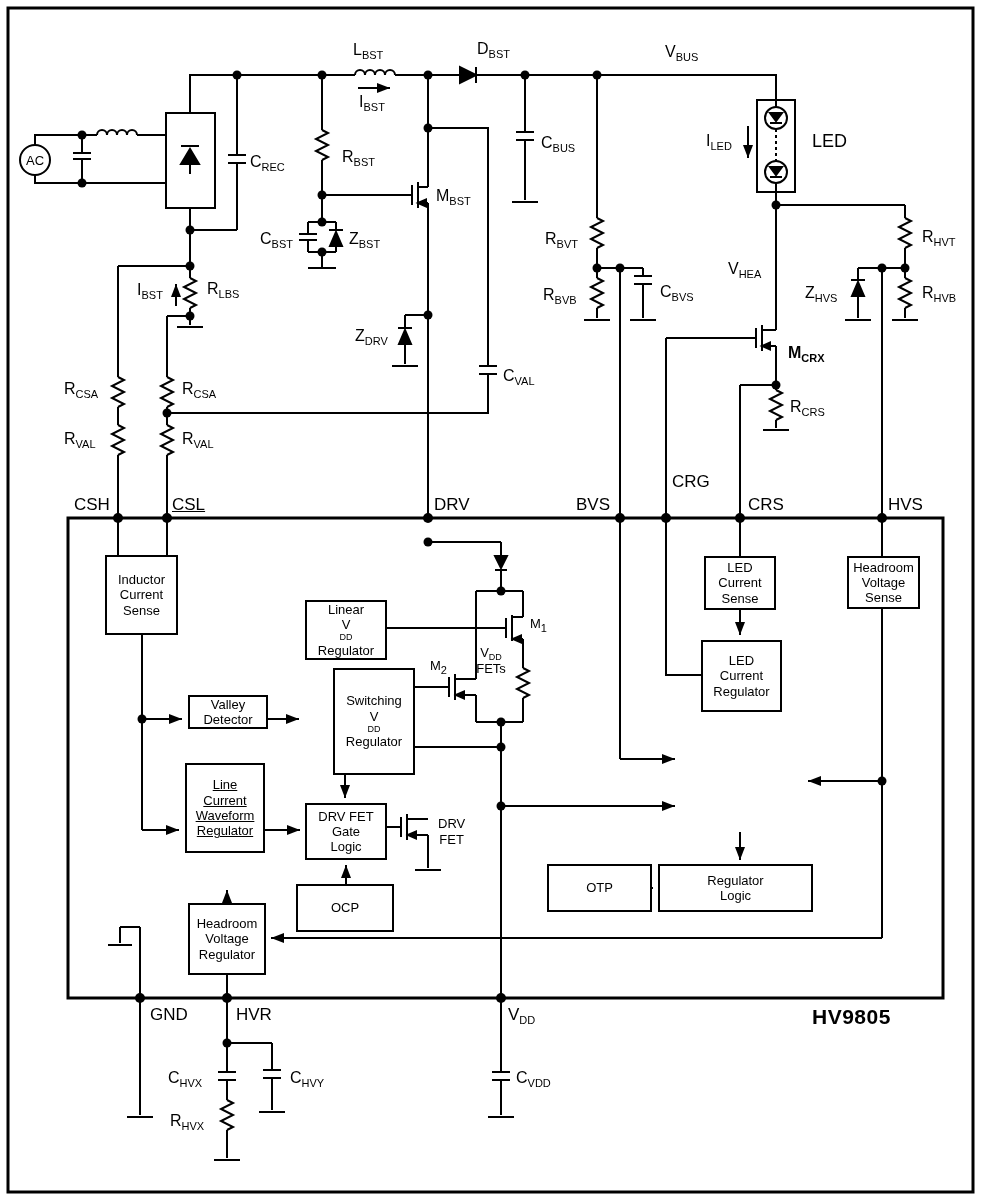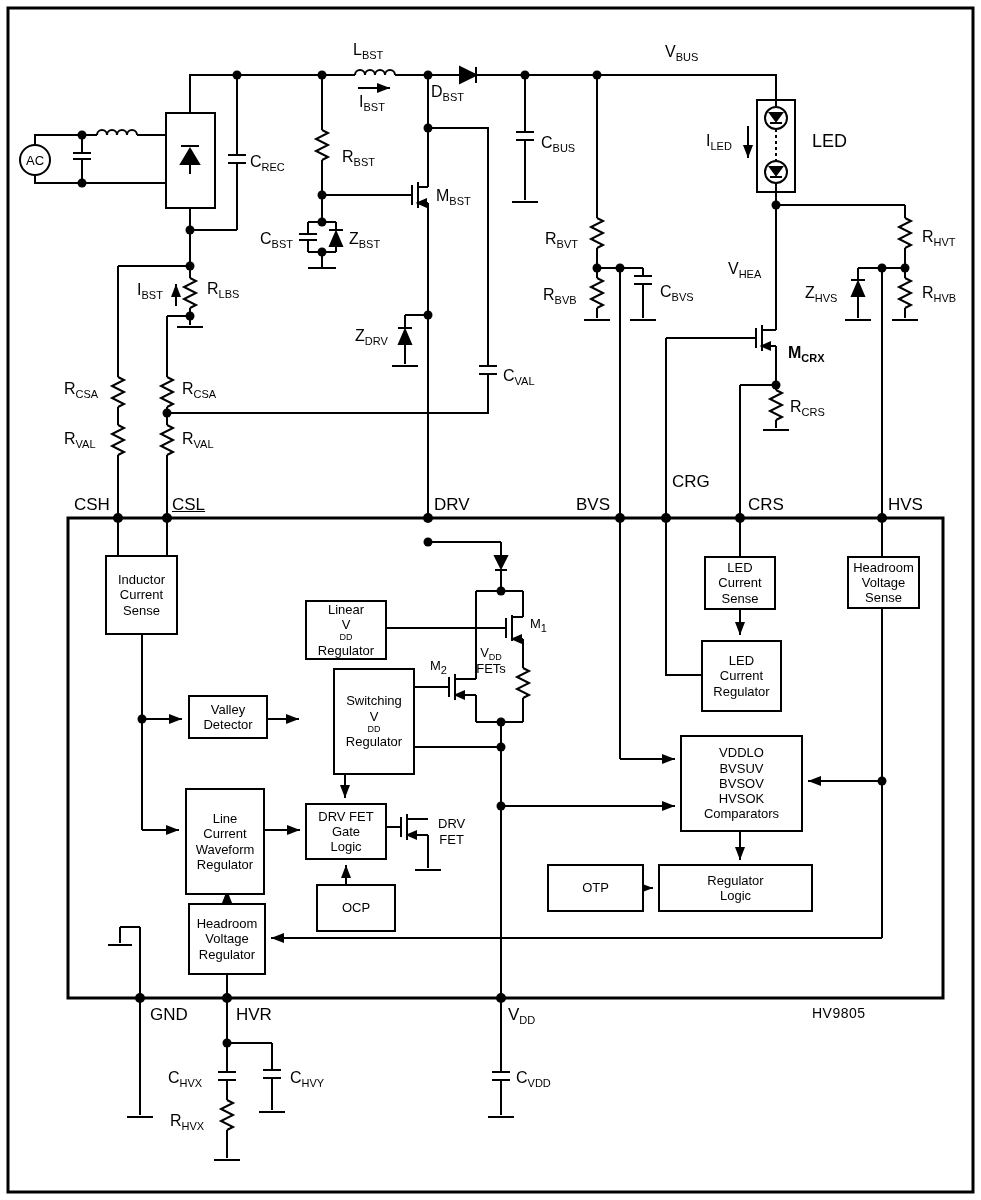--- a/index.html
+++ b/index.html
@@ -11,21 +11,21 @@
   .pin{position:absolute;font-size:17px;white-space:nowrap;line-height:1;}
   .pin .sub{font-size:11px;vertical-align:-4px;}
   .blk{position:absolute;border:2px solid #000;background:#fff;display:flex;
        flex-direction:column;align-items:center;justify-content:center;
        font-size:13px;line-height:1.18;text-align:center;box-sizing:border-box;}
   .blk span{display:block;}
   .blk .inl{display:inline;}
   .sub2{font-size:9px;vertical-align:-3px;display:inline;}
   .small{font-size:13px;}
   .big{font-size:18px;}
-  .chip{position:absolute;font-size:14px;font-weight:normal;letter-spacing:.5px;}
+  .chip{position:absolute;font-size:21px;font-weight:bold;letter-spacing:.5px;}
 </style>
 </head>
 <body>
 
 <div class="stage">
 
 <svg width="981" height="1200" viewBox="0 0 981 1200">
   <defs>
     <marker id="ah" viewBox="0 0 13 10" refX="13" refY="5" markerWidth="13" markerHeight="10" markerUnits="userSpaceOnUse" orient="auto">
       <polygon points="0,0 13,5 0,10" fill="#000"></polygon>
@@ -233,43 +233,43 @@
     <circle cx="882" cy="781" r="4.5"></circle>
     <circle cx="227" cy="1043" r="4.5"></circle>
   </g>
 </svg>
 
 <div class="blk" style="left:105px;top:555px;width:73px;height:80px;">
   <span>Inductor</span>
   <span>Current</span>
   <span>Sense</span>
 </div>
-<div class="blk" style="left:188px;top:695px;width:80px;height:44px;">
+<div class="blk" style="left:188px;top:695px;width:80px;height:34px;">
   <span>Valley</span>
   <span>Detector</span>
 </div>
 <div class="blk" style="left:305px;top:600px;width:82px;height:60px;">
   <span>Linear</span>
   <span><span class="inl">V</span><span class="sub2">DD</span></span>
   <span>Regulator</span>
 </div>
 <div class="blk" style="left:305px;top:668px;width:82px;height:107px;margin-left:28px;">
   <span>Switching</span>
   <span><span class="inl">V</span><span class="sub2">DD</span></span>
   <span>Regulator</span>
 </div>
 <div class="blk" style="left:305px;top:803px;width:82px;height:57px;">
   <span>DRV FET</span>
   <span>Gate</span>
   <span>Logic</span>
 </div>
-<div class="blk" style="left:316px;top:884px;width:80px;height:48px;">
+<div class="blk" style="left:296px;top:884px;width:98px;height:48px;">
   <span>OCP</span>
 </div>
-<div class="blk" style="left:185px;top:788px;width:80px;height:107px;">
+<div class="blk" style="left:185px;top:763px;width:80px;height:90px;text-decoration:underline;">
   <span>Line</span>
   <span>Current</span>
   <span>Waveform</span>
   <span>Regulator</span>
 </div>
 <div class="blk" style="left:188px;top:903px;width:78px;height:72px;">
   <span>Headroom</span>
   <span>Voltage</span>
   <span>Regulator</span>
 </div>
@@ -281,28 +281,21 @@
 <div class="blk" style="left:701px;top:640px;width:81px;height:72px;">
   <span>LED</span>
   <span>Current</span>
   <span>Regulator</span>
 </div>
 <div class="blk" style="left:847px;top:556px;width:73px;height:53px;">
   <span>Headroom</span>
   <span>Voltage</span>
   <span>Sense</span>
 </div>
-<div class="blk" style="left:680px;top:735px;width:123px;height:97px;">
-  <span>VDDLO</span>
-  <span>BVSUV</span>
-  <span>BVSOV</span>
-  <span>HVSOK</span>
-  <span>Comparators</span>
-</div>
-<div class="blk" style="left:547px;top:864px;width:97px;height:48px;">
+<div class="blk" style="left:547px;top:864px;width:105px;height:48px;">
   <span>OTP</span>
 </div>
 <div class="blk" style="left:658px;top:864px;width:155px;height:48px;">
   <span>Regulator</span>
   <span>Logic</span>
 </div>
 
 <div class="pin" style="left:74px;top:496px;"><span>CSH</span></div>
 <div class="pin" style="left:172px;top:496px;text-decoration:underline;"><span>CSL</span></div>
 <div class="pin" style="left:434px;top:496px;"><span>DRV</span></div>
@@ -310,21 +303,21 @@
 <div class="pin" style="left:672px;top:473px;"><span>CRG</span></div>
 <div class="pin" style="left:748px;top:496px;"><span>CRS</span></div>
 <div class="pin" style="left:888px;top:496px;"><span>HVS</span></div>
 <div class="pin" style="left:150px;top:1006px;"><span>GND</span></div>
 <div class="pin" style="left:236px;top:1006px;"><span>HVR</span></div>
 <div class="pin" style="left:508px;top:1006px;"><span>V</span><span class="sub">DD</span></div>
 
 <div class="lbl small" style="left:23px;top:154px;width:24px;text-align:center;"><span>AC</span></div>
 <div class="lbl" style="left:353px;top:42px;"><span>L</span><span class="sub">BST</span></div>
 <div class="lbl" style="left:359px;top:94px;"><span>I</span><span class="sub">BST</span></div>
-<div class="lbl" style="left:431px;top:41px;margin-top:43px;"><span>D</span><span class="sub">BST</span></div>
+<div class="lbl" style="left:477px;top:41px;"><span>D</span><span class="sub">BST</span></div>
 <div class="lbl" style="left:665px;top:44px;"><span>V</span><span class="sub">BUS</span></div>
 <div class="lbl" style="left:250px;top:154px;"><span>C</span><span class="sub">REC</span></div>
 <div class="lbl" style="left:342px;top:149px;"><span>R</span><span class="sub">BST</span></div>
 <div class="lbl" style="left:260px;top:231px;"><span>C</span><span class="sub">BST</span></div>
 <div class="lbl" style="left:349px;top:231px;"><span>Z</span><span class="sub">BST</span></div>
 <div class="lbl" style="left:436px;top:188px;"><span>M</span><span class="sub">BST</span></div>
 <div class="lbl" style="left:541px;top:135px;"><span>C</span><span class="sub">BUS</span></div>
 <div class="lbl" style="left:355px;top:328px;"><span>Z</span><span class="sub">DRV</span></div>
 <div class="lbl" style="left:503px;top:368px;"><span>C</span><span class="sub">VAL</span></div>
 <div class="lbl" style="left:137px;top:282px;"><span>I</span><span class="sub">BST</span></div>

